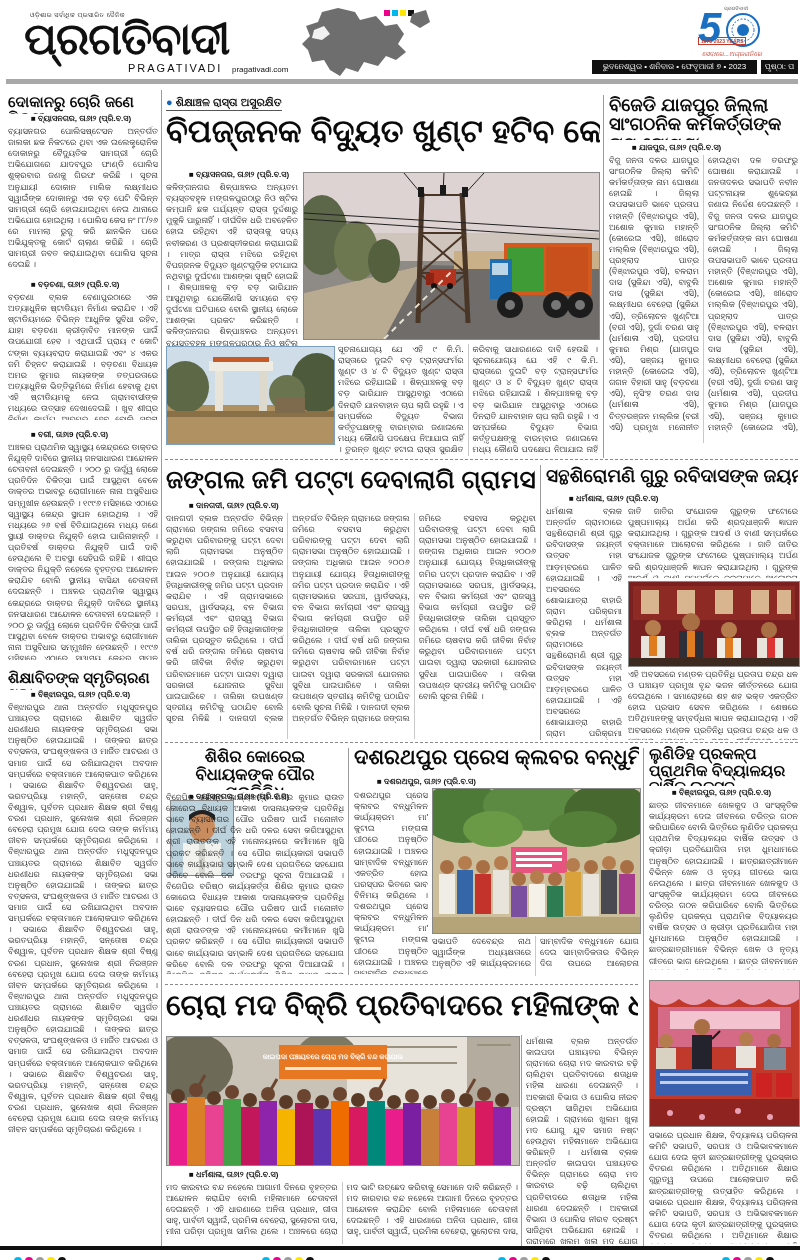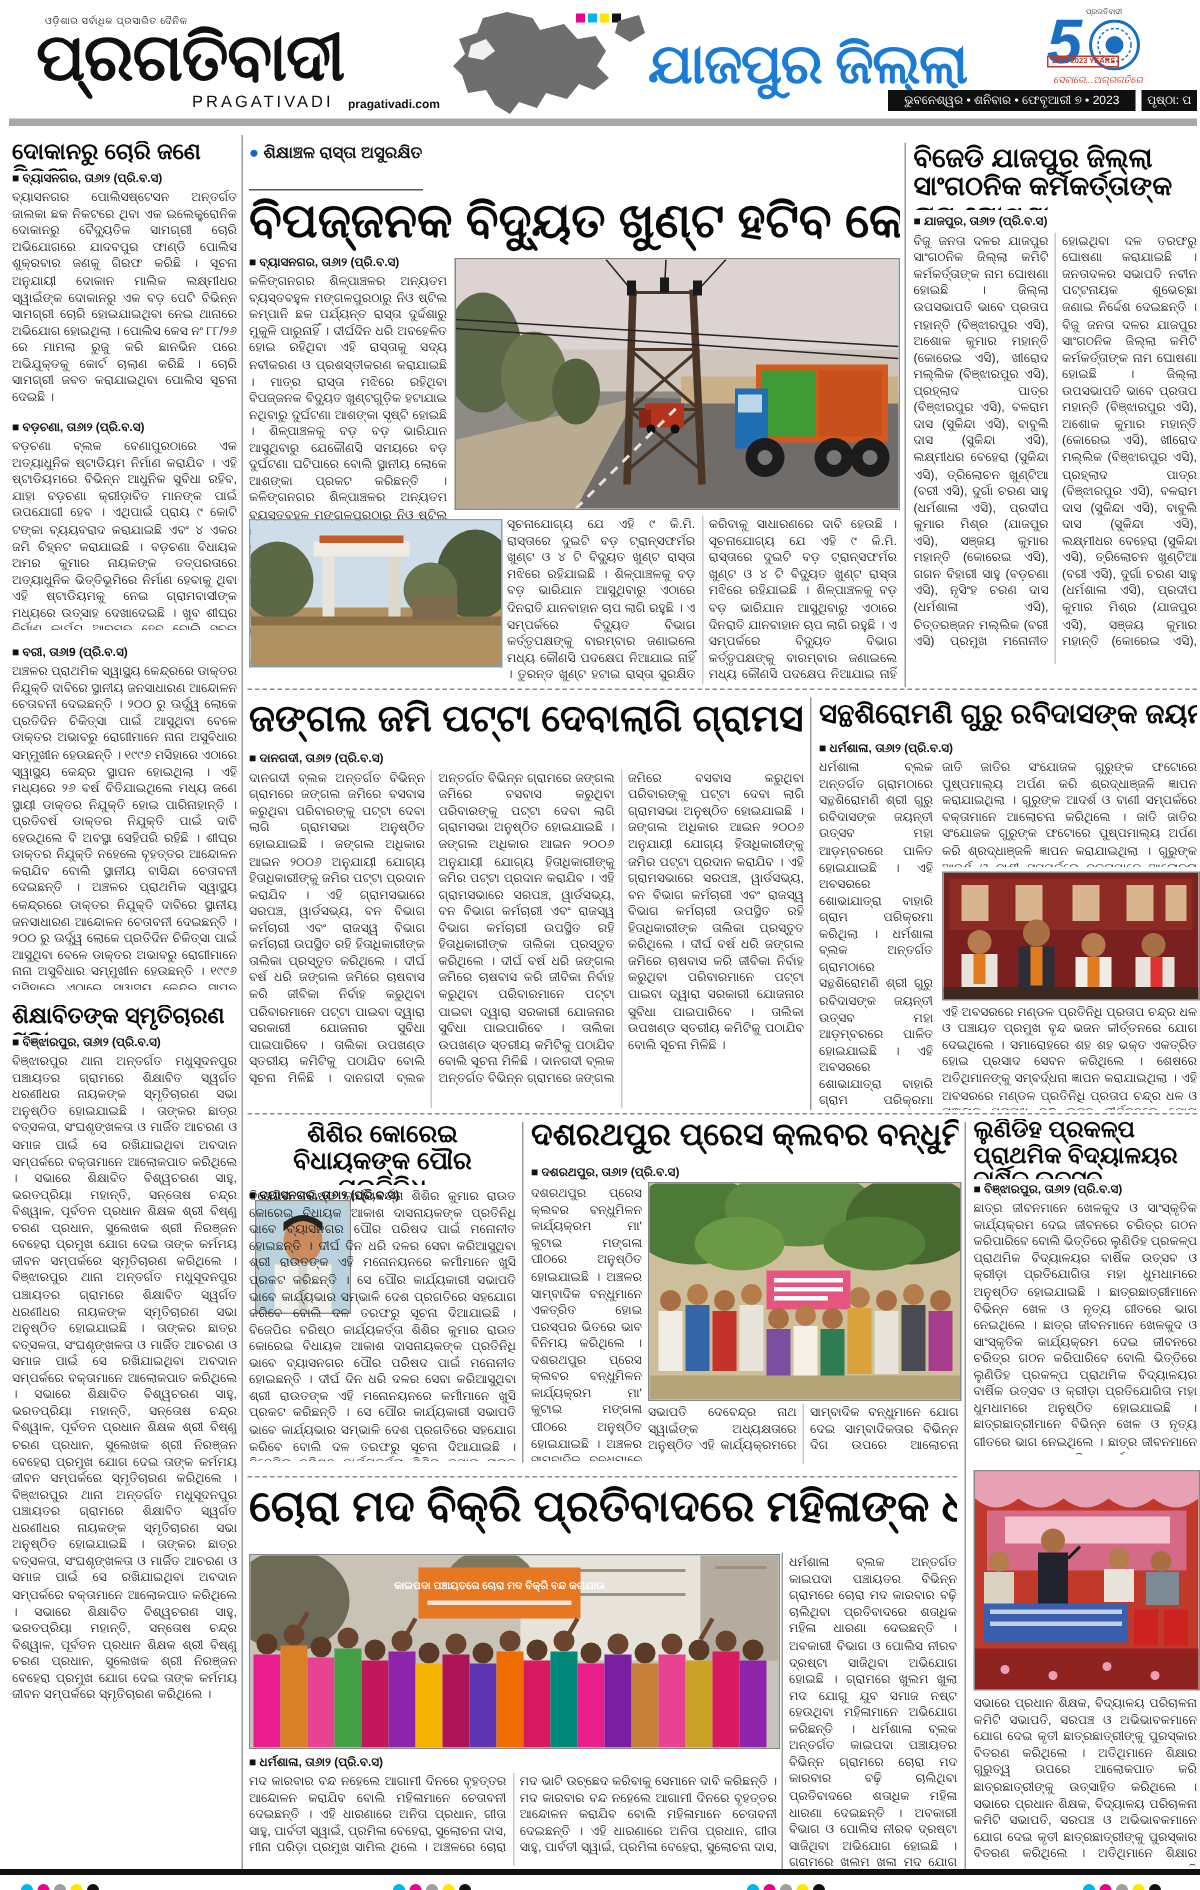--- a/index.html
+++ b/index.html
@@ -2,21 +2,21 @@
 <html><head>
 <meta charset="utf-8">
 <style>
   html,body{margin:0;padding:0;background:#ffffff;}
   #page{position:relative;width:800px;height:1260px;background:#fff;overflow:hidden;
         font-family:"Liberation Sans","DejaVu Sans",sans-serif;color:#111;}
   .abs{position:absolute;}
   .bt{font-size:8.3px;line-height:1.34;text-align:justify;color:#1d1d1d;overflow:hidden;}
   .cols2{column-count:2;column-gap:9px;column-rule:1px solid #c9c9c9;}
   .cols3{column-count:3;column-gap:9px;column-rule:1px solid #c9c9c9;}
-  .dl{font-size:8px;font-weight:bold;color:#111;margin-bottom:2px;white-space:nowrap;overflow:hidden;}
+  .dl{font-size:8px;font-weight:bold;color:#111;margin-bottom:2px;white-space:nowrap;overflow:hidden;margin-left:23px;}
   .hl{font-weight:bold;color:#0a0a0a;line-height:1.08;overflow:hidden;}
   .vrule{width:1px;background:#9b9b9b;}
   .hdash{border-top:1.5px dashed #8a8a8a;height:0;}
   .regdot{width:8px;height:8px;border-radius:50%;display:inline-block;margin-right:3px;}
   .regsq{width:6px;height:6px;display:inline-block;margin-right:2px;}
   svg{display:block;}
 </style>
 </head>
 <body>
 
@@ -25,31 +25,30 @@
   <div class="abs" style="left:384px;top:2px;">
     <span class="regsq" style="background:#ec008c"></span><span class="regsq" style="background:#00b7eb"></span><span class="regsq" style="background:#ffe600"></span><span class="regsq" style="background:#111"></span>
   </div>
 
   <div class="abs" style="left:30px;top:11px;font-size:6.5px;letter-spacing:.4px;color:#222;">ଓଡ଼ିଶାର ସର୍ବାଧିକ ପ୍ରସାରିତ ଦୈନିକ</div>
 
   <div class="abs" style="left:24px;top:17px;width:270px;height:58px;">
     <div style="font-size:44px;font-weight:bold;color:#101010;line-height:1;letter-spacing:-1px;">ପ୍ରଗତିବାଦୀ</div>
   </div>
   <div class="abs" style="left:128px;top:62px;font-size:11px;font-weight:normal;letter-spacing:2px;color:#101010;">PRAGATIVADI</div>
-  <div class="abs" style="left:232px;top:65px;font-size:8px;font-weight:bold;color:#101010;">pragativadi.com</div>
+  <div class="abs" style="left:232px;top:65px;font-size:8px;font-weight:normal;color:#101010;">pragativadi.com</div>
 
   <div class="abs" style="left:300px;top:6px;">
     <svg width="132" height="74" viewBox="0 0 132 74">
       <path d="M38 2 L55 6 L60 14 L76 10 L85 20 L97 18 L104 28 L98 38 L106 46 L96 54 L86 50 L78 60 L64 56 L58 66 L46 62 L40 70 L30 64 L24 54 L12 56 L8 44 L2 38 L10 30 L6 20 L18 16 L22 6 Z" fill="#6e6e6e"></path>
       <path d="M14 24 L24 20 L30 28 L22 34 L12 32 Z" fill="#ffffff" opacity="0.9"></path>
       <path d="M112 8 L126 4 L130 16 L120 22 L110 16 Z" fill="#6e6e6e"></path>
     </svg>
   </div>
 
-  <div class="abs" style="left:432px;top:22px;width:250px;font-size:37px;font-weight:bold;color:#1b7cd5;letter-spacing:-1px;white-space:nowrap;">ଯାଜପୁର ଜିଲ୍ଲା</div>
 
   <div class="abs" style="left:698px;top:5px;width:98px;height:56px;">
     <div class="abs" style="left:26px;top:0px;font-size:5px;color:#333;">ପ୍ରଗତିବାଦୀ</div>
     <div class="abs" style="left:0px;top:2px;font-size:42px;font-weight:bold;color:#1b6fc0;font-style:italic;line-height:1;">5</div>
     <div class="abs" style="left:28px;top:8px;">
       <svg width="34" height="34" viewBox="0 0 34 34">
         <circle cx="17" cy="17" r="16" fill="#ffffff" stroke="#1b6fc0" stroke-width="2"></circle>
         <circle cx="17" cy="17" r="11" fill="none" stroke="#1b6fc0" stroke-width="1" stroke-dasharray="2 1.5"></circle>
         <circle cx="17" cy="17" r="6" fill="#1b6fc0"></circle>
       </svg>
@@ -90,21 +89,21 @@
       <div class="bt" style="height:218px;">ଅଞ୍ଚଳର ପ୍ରାଥମିକ ସ୍ୱାସ୍ଥ୍ୟ କେନ୍ଦ୍ରରେ ଡାକ୍ତର ନିଯୁକ୍ତି ଦାବିରେ ସ୍ଥାନୀୟ ଜନସାଧାରଣ ଆନ୍ଦୋଳନ ଚେତାବନୀ ଦେଇଛନ୍ତି । ୨୦୦ ରୁ ଊର୍ଦ୍ଧ୍ୱ ଲୋକେ ପ୍ରତିଦିନ ଚିକିତ୍ସା ପାଇଁ ଆସୁଥିବା ବେଳେ ଡାକ୍ତର ଅଭାବରୁ ରୋଗୀମାନେ ନାନା ଅସୁବିଧାର ସମ୍ମୁଖୀନ ହେଉଛନ୍ତି । ୧୯୯୬ ମସିହାରେ ଏଠାରେ ସ୍ୱାସ୍ଥ୍ୟ କେନ୍ଦ୍ର ସ୍ଥାପନ ହୋଇଥିଲା । ଏହି ମଧ୍ୟରେ ୨୬ ବର୍ଷ ବିତିଯାଇଥିଲେ ମଧ୍ୟ ଜଣେ ସ୍ଥାୟୀ ଡାକ୍ତର ନିଯୁକ୍ତି ହୋଇ ପାରିନାହାନ୍ତି । ପ୍ରତିବର୍ଷ ଡାକ୍ତର ନିଯୁକ୍ତି ପାଇଁ ଦାବି ହେଉଥିଲେ ବି ଅବସ୍ଥା ସେହିପରି ରହିଛି । ଶୀଘ୍ର ଡାକ୍ତର ନିଯୁକ୍ତି ନହେଲେ ବୃହତ୍ତର ଆନ୍ଦୋଳନ କରାଯିବ ବୋଲି ସ୍ଥାନୀୟ ବାସିନ୍ଦା ଚେତାବନୀ ଦେଇଛନ୍ତି । ଅଞ୍ଚଳର ପ୍ରାଥମିକ ସ୍ୱାସ୍ଥ୍ୟ କେନ୍ଦ୍ରରେ ଡାକ୍ତର ନିଯୁକ୍ତି ଦାବିରେ ସ୍ଥାନୀୟ ଜନସାଧାରଣ ଆନ୍ଦୋଳନ ଚେତାବନୀ ଦେଇଛନ୍ତି । ୨୦୦ ରୁ ଊର୍ଦ୍ଧ୍ୱ ଲୋକେ ପ୍ରତିଦିନ ଚିକିତ୍ସା ପାଇଁ ଆସୁଥିବା ବେଳେ ଡାକ୍ତର ଅଭାବରୁ ରୋଗୀମାନେ ନାନା ଅସୁବିଧାର ସମ୍ମୁଖୀନ ହେଉଛନ୍ତି । ୧୯୯୬ ମସିହାରେ ଏଠାରେ ସ୍ୱାସ୍ଥ୍ୟ କେନ୍ଦ୍ର ସ୍ଥାପନ ହୋଇଥିଲା । ଏହି ମଧ୍ୟରେ ୨୬ ବର୍ଷ ବିତିଯାଇଥିଲେ ମଧ୍ୟ ଜଣେ ସ୍ଥାୟୀ ଡାକ୍ତର ନିଯୁକ୍ତି ହୋଇ ପାରିନାହାନ୍ତି । ପ୍ରତିବର୍ଷ ଡାକ୍ତର ନିଯୁକ୍ତି ପାଇଁ ଦାବି ହେଉଥିଲେ ବି ଅବସ୍ଥା ସେହିପରି ରହିଛି । ଶୀଘ୍ର ଡାକ୍ତର ନିଯୁକ୍ତି ନହେଲେ ବୃହତ୍ତର ଆନ୍ଦୋଳନ କରାଯିବ ବୋଲି ସ୍ଥାନୀୟ ବାସିନ୍ଦା ଚେତାବନୀ ଦେଇଛନ୍ତି ।</div>
     </div>
     <div style="margin-top:10px;">
       <div class="hl" style="font-size:15px;height:20px;">ଶିକ୍ଷାବିତଙ୍କ ସ୍ମୃତିଚାରଣ ସଭା</div>
       <div class="dl">■ ବିଞ୍ଝାରପୁର, ତା୬ା୨ (ପ୍ରି.ବ.ସ)</div>
       <div class="bt" style="height:456px;">ବିଞ୍ଝାରପୁର ଥାନା ଅନ୍ତର୍ଗତ ମଧୁସୂଦନପୁର ପଞ୍ଚାୟତର ଗ୍ରାମରେ ଶିକ୍ଷାବିତ ସ୍ୱର୍ଗତ ଧରଣୀଧର ନାୟକଙ୍କ ସ୍ମୃତିଚାରଣ ସଭା ଅନୁଷ୍ଠିତ ହୋଇଯାଇଛି । ତାଙ୍କର ଛାତ୍ର ବତ୍ସଳତା, ସଂଘଶୃଙ୍ଖଳତା ଓ ମାର୍ଜିତ ଆଚରଣ ଓ ସମାଜ ପାଇଁ ସେ ରଖିଯାଇଥିବା ଅବଦାନ ସମ୍ପର୍କରେ ବକ୍ତାମାନେ ଆଲୋକପାତ କରିଥିଲେ । ସଭାରେ ଶିକ୍ଷାବିତ ବିଶ୍ୱଚରଣ ସାହୁ, ଭରତପ୍ରିୟା ମହାନ୍ତି, ସନ୍ତୋଷ ଚନ୍ଦ୍ର ବିଶ୍ୱାଳ, ପୂର୍ବତନ ପ୍ରଧାନ ଶିକ୍ଷକ ଶ୍ରୀ ବିଷ୍ଣୁ ଚରଣ ପ୍ରଧାନ, ସୁଲେଖକ ଶ୍ରୀ ନିରଞ୍ଜନ ବେହେରା ପ୍ରମୁଖ ଯୋଗ ଦେଇ ତାଙ୍କ କର୍ମମୟ ଜୀବନ ସମ୍ପର୍କରେ ସ୍ମୃତିଚାରଣ କରିଥିଲେ । ବିଞ୍ଝାରପୁର ଥାନା ଅନ୍ତର୍ଗତ ମଧୁସୂଦନପୁର ପଞ୍ଚାୟତର ଗ୍ରାମରେ ଶିକ୍ଷାବିତ ସ୍ୱର୍ଗତ ଧରଣୀଧର ନାୟକଙ୍କ ସ୍ମୃତିଚାରଣ ସଭା ଅନୁଷ୍ଠିତ ହୋଇଯାଇଛି । ତାଙ୍କର ଛାତ୍ର ବତ୍ସଳତା, ସଂଘଶୃଙ୍ଖଳତା ଓ ମାର୍ଜିତ ଆଚରଣ ଓ ସମାଜ ପାଇଁ ସେ ରଖିଯାଇଥିବା ଅବଦାନ ସମ୍ପର୍କରେ ବକ୍ତାମାନେ ଆଲୋକପାତ କରିଥିଲେ । ସଭାରେ ଶିକ୍ଷାବିତ ବିଶ୍ୱଚରଣ ସାହୁ, ଭରତପ୍ରିୟା ମହାନ୍ତି, ସନ୍ତୋଷ ଚନ୍ଦ୍ର ବିଶ୍ୱାଳ, ପୂର୍ବତନ ପ୍ରଧାନ ଶିକ୍ଷକ ଶ୍ରୀ ବିଷ୍ଣୁ ଚରଣ ପ୍ରଧାନ, ସୁଲେଖକ ଶ୍ରୀ ନିରଞ୍ଜନ ବେହେରା ପ୍ରମୁଖ ଯୋଗ ଦେଇ ତାଙ୍କ କର୍ମମୟ ଜୀବନ ସମ୍ପର୍କରେ ସ୍ମୃତିଚାରଣ କରିଥିଲେ । ବିଞ୍ଝାରପୁର ଥାନା ଅନ୍ତର୍ଗତ ମଧୁସୂଦନପୁର ପଞ୍ଚାୟତର ଗ୍ରାମରେ ଶିକ୍ଷାବିତ ସ୍ୱର୍ଗତ ଧରଣୀଧର ନାୟକଙ୍କ ସ୍ମୃତିଚାରଣ ସଭା ଅନୁଷ୍ଠିତ ହୋଇଯାଇଛି । ତାଙ୍କର ଛାତ୍ର ବତ୍ସଳତା, ସଂଘଶୃଙ୍ଖଳତା ଓ ମାର୍ଜିତ ଆଚରଣ ଓ ସମାଜ ପାଇଁ ସେ ରଖିଯାଇଥିବା ଅବଦାନ ସମ୍ପର୍କରେ ବକ୍ତାମାନେ ଆଲୋକପାତ କରିଥିଲେ । ସଭାରେ ଶିକ୍ଷାବିତ ବିଶ୍ୱଚରଣ ସାହୁ, ଭରତପ୍ରିୟା ମହାନ୍ତି, ସନ୍ତୋଷ ଚନ୍ଦ୍ର ବିଶ୍ୱାଳ, ପୂର୍ବତନ ପ୍ରଧାନ ଶିକ୍ଷକ ଶ୍ରୀ ବିଷ୍ଣୁ ଚରଣ ପ୍ରଧାନ, ସୁଲେଖକ ଶ୍ରୀ ନିରଞ୍ଜନ ବେହେରା ପ୍ରମୁଖ ଯୋଗ ଦେଇ ତାଙ୍କ କର୍ମମୟ ଜୀବନ ସମ୍ପର୍କରେ ସ୍ମୃତିଚାରଣ କରିଥିଲେ ।</div>
     </div>
   </div>
 
   <div class="abs" style="left:166px;top:92px;width:434px;">
-    <div style="font-size:11px;font-weight:bold;border-bottom:1px solid #555;display:inline-block;padding-bottom:18px;">
+    <div style="font-size:11px;font-weight:bold;border-bottom:1px solid #555;display:inline-block;padding-bottom:1px;">
       <span style="color:#1565c0;">●</span>
       <span>ଶିକ୍ଷାଞ୍ଚଳ ରାସ୍ତା ଅସୁରକ୍ଷିତ</span>
     </div>
     <div class="hl" style="font-size:32px;height:42px;margin-top:3px;white-space:nowrap;">ବିପଜ୍ଜନକ ବିଦ୍ୟୁତ ଖୁଣ୍ଟ ହଟିବ କେବେ</div>
   </div>
   <div class="abs" style="left:166px;top:170px;width:132px;">
     <div class="dl">■ ବ୍ୟାସନଗର, ତା୬ା୨ (ପ୍ରି.ବ.ସ)</div>
     <div class="bt" style="height:262px;">କଳିଙ୍ଗନଗର ଶିଳ୍ପାଞ୍ଚଳର ଅନ୍ୟତମ ବ୍ୟସ୍ତବହୁଳ ମଙ୍ଗଳପୁରଠାରୁ ନିଓ ଷ୍ଟିଲ କମ୍ପାନି ଛକ ପର୍ଯ୍ୟନ୍ତ ରାସ୍ତା ଦୁର୍ଦ୍ଦଶାରୁ ମୁକୁଳି ପାରୁନାହିଁ । ଦୀର୍ଘଦିନ ଧରି ଅବହେଳିତ ହୋଇ ରହିଥିବା ଏହି ରାସ୍ତାକୁ ସଦ୍ୟ ନବୀକରଣ ଓ ପ୍ରଶସ୍ତୀକରଣ କରାଯାଇଛି । ମାତ୍ର ରାସ୍ତା ମଝିରେ ରହିଥିବା ବିପଜ୍ଜନକ ବିଦ୍ୟୁତ ଖୁଣ୍ଟଗୁଡ଼ିକ ହଟାଯାଇ ନଥିବାରୁ ଦୁର୍ଘଟଣା ଆଶଙ୍କା ସୃଷ୍ଟି ହୋଇଛି । ଶିଳ୍ପାଞ୍ଚଳକୁ ବଡ଼ ବଡ଼ ଭାରିଯାନ ଆସୁଥିବାରୁ ଯେକୌଣସି ସମୟରେ ବଡ଼ ଦୁର୍ଘଟଣା ଘଟିପାରେ ବୋଲି ସ୍ଥାନୀୟ ଲୋକେ ଆଶଙ୍କା ପ୍ରକଟ କରିଛନ୍ତି । କଳିଙ୍ଗନଗର ଶିଳ୍ପାଞ୍ଚଳର ଅନ୍ୟତମ ବ୍ୟସ୍ତବହୁଳ ମଙ୍ଗଳପୁରଠାରୁ ନିଓ ଷ୍ଟିଲ କମ୍ପାନି ଛକ ପର୍ଯ୍ୟନ୍ତ ରାସ୍ତା ଦୁର୍ଦ୍ଦଶାରୁ ମୁକୁଳି ପାରୁନାହିଁ । ଦୀର୍ଘଦିନ ଧରି ଅବହେଳିତ ହୋଇ ରହିଥିବା ଏହି ରାସ୍ତାକୁ ସଦ୍ୟ ନବୀକରଣ ଓ ପ୍ରଶସ୍ତୀକରଣ କରାଯାଇଛି । ମାତ୍ର ରାସ୍ତା ମଝିରେ ରହିଥିବା ବିପଜ୍ଜନକ ବିଦ୍ୟୁତ ଖୁଣ୍ଟଗୁଡ଼ିକ ହଟାଯାଇ ନଥିବାରୁ ଦୁର୍ଘଟଣା ଆଶଙ୍କା ସୃଷ୍ଟି ହୋଇଛି । ଶିଳ୍ପାଞ୍ଚଳକୁ ବଡ଼ ବଡ଼ ଭାରିଯାନ ଆସୁଥିବାରୁ ଯେକୌଣସି ସମୟରେ ବଡ଼ ଦୁର୍ଘଟଣା ଘଟିପାରେ ବୋଲି ସ୍ଥାନୀୟ ଲୋକେ ଆଶଙ୍କା ପ୍ରକଟ କରିଛନ୍ତି ।</div>
   </div>
 

